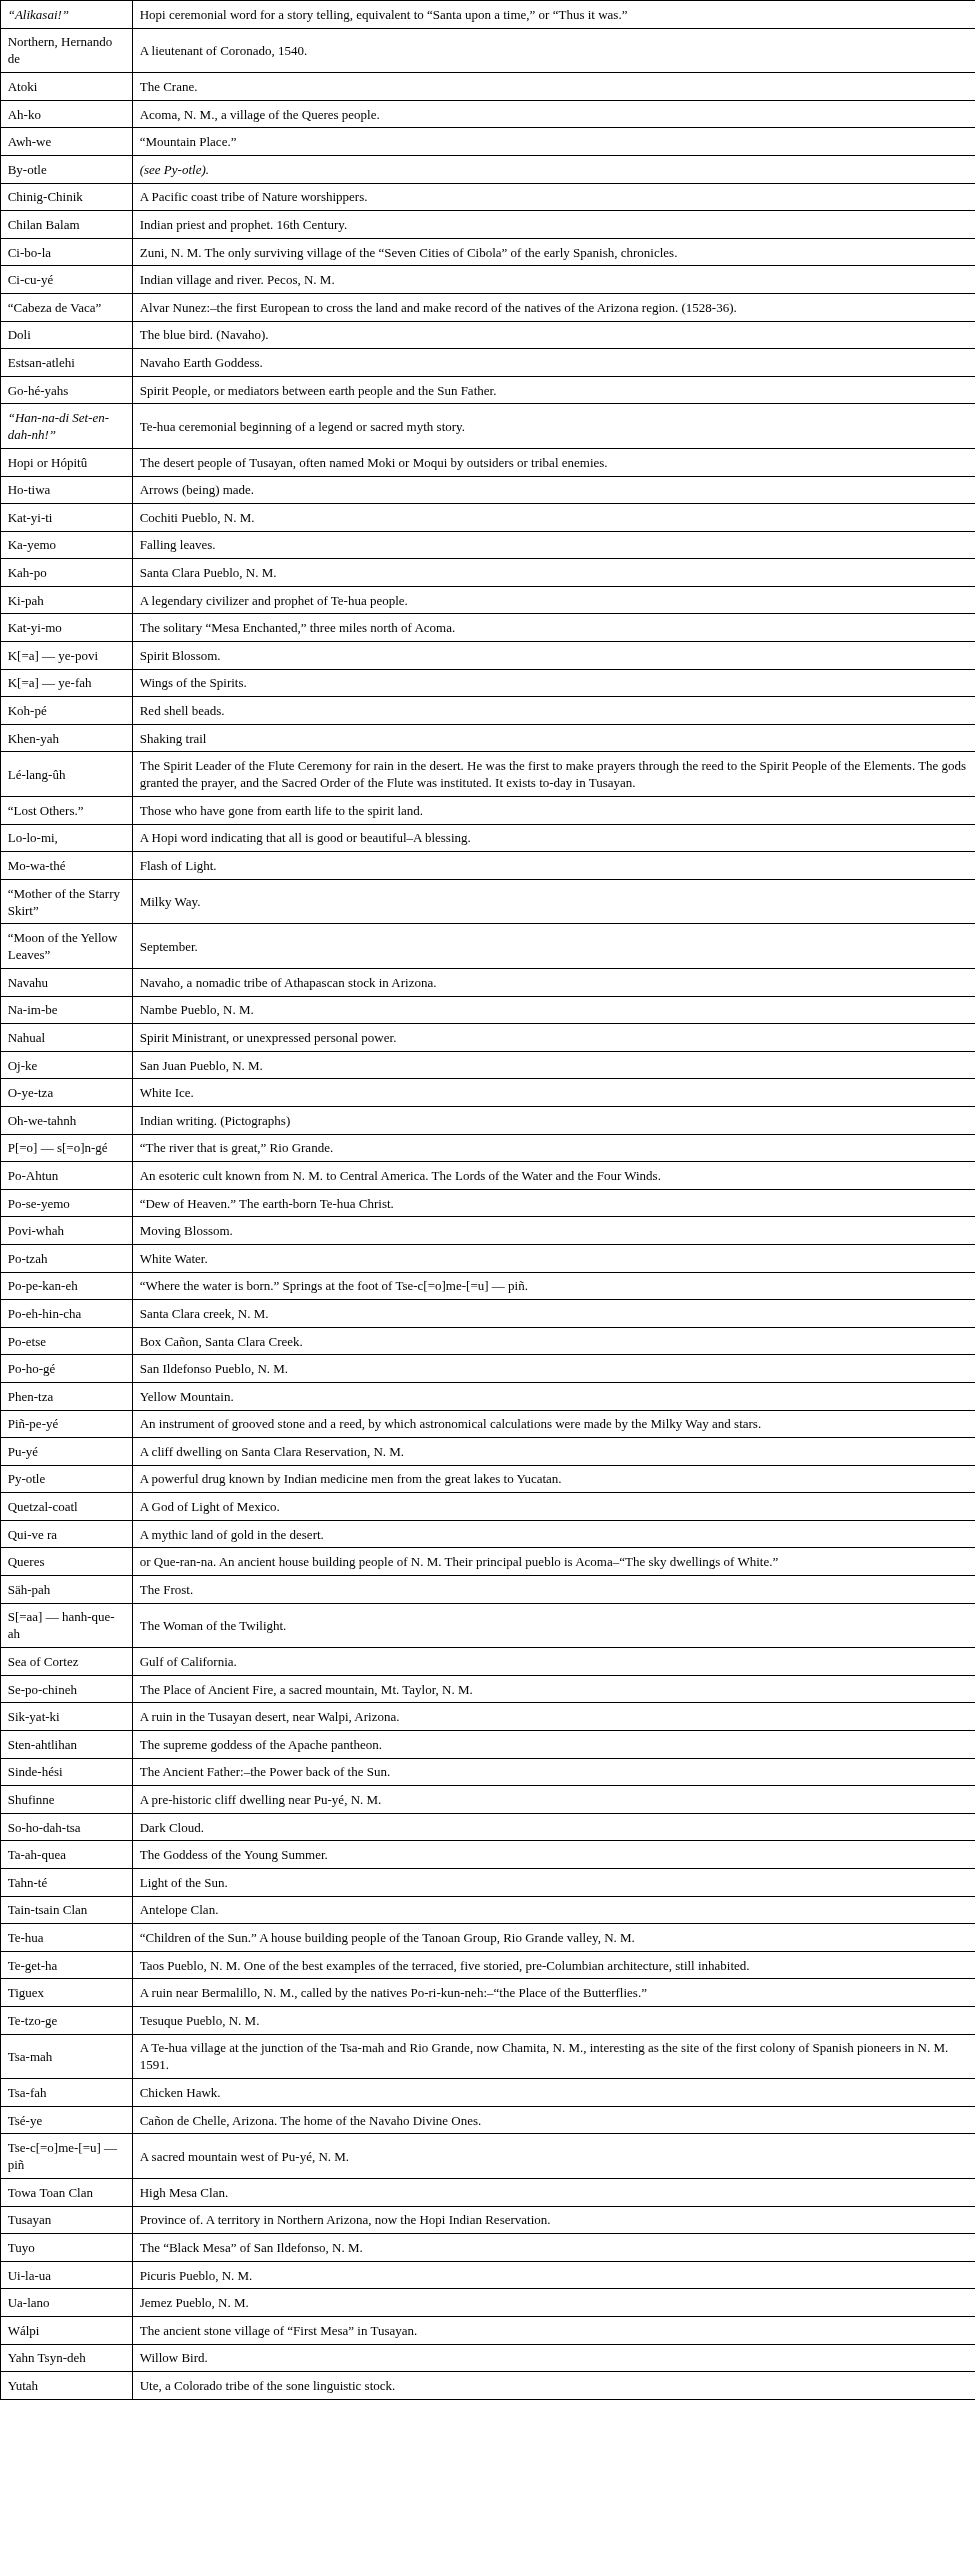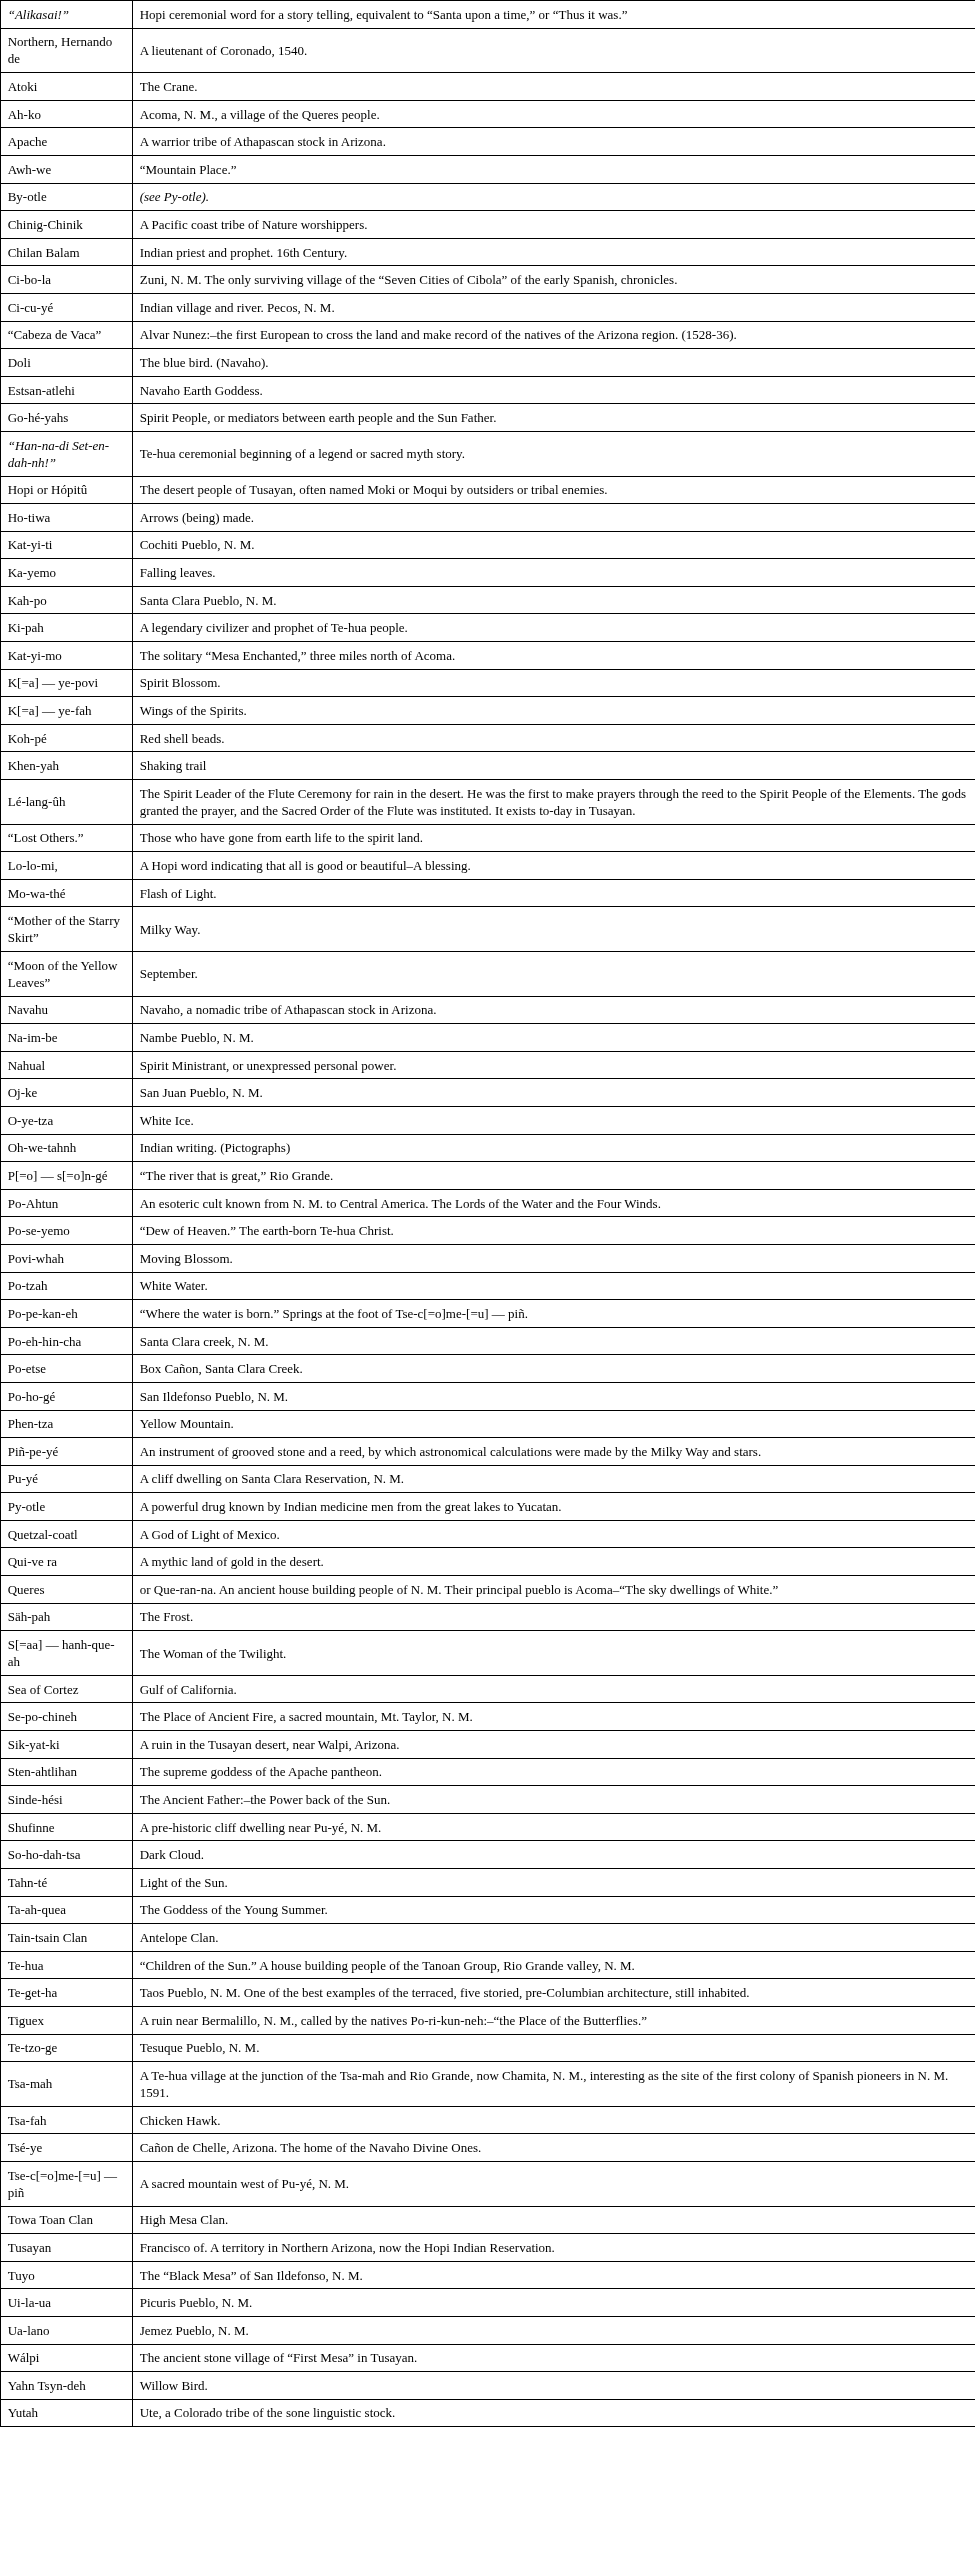--- a/index.html
+++ b/index.html
@@ -55,24 +55,20 @@
   <tr>
     <td>Atoki</td>
     <td>The Crane.</td>
   </tr>
 
   <tr>
     <td>Ah-ko</td>
     <td>Acoma, N. M., a village of the Queres people.</td>
   </tr>
 
-  <tr>
-    <td>Apache</td>
-    <td>A warrior tribe of Athapascan stock in Arizona.</td>
-  </tr>
 
   <tr>
     <td>Awh-we</td>
     <td>“Mountain Place.”</td>
   </tr>
 
   <tr>
     <td>By-otle</td>
     <td class="italic">(see Py-otle).</td>
   </tr>
@@ -358,30 +354,30 @@
     <td>Shufinne</td>
     <td>A pre-historic cliff dwelling near Pu-yé, N. M.</td>
   </tr>
 
   <tr>
     <td>So-ho-dah-tsa</td>
     <td>Dark Cloud.</td>
   </tr>
 
   <tr>
+    <td>Ta-ah-quea</td>
+    <td>The Goddess of the Young Summer.</td>
+  </tr>
+
+  <tr>
     <td>Tahn-té</td>
     <td>Light of the Sun.</td>
   </tr>
 
   <tr>
-    <td>Ta-ah-quea</td>
-    <td>The Goddess of the Young Summer.</td>
-  </tr>
-
-  <tr>
     <td>Tain-tsain Clan</td>
     <td>Antelope Clan.</td>
   </tr>
 
   <tr>
     <td>Te-hua</td>
     <td>“Children of the Sun.” A house building people of the Tanoan Group, Rio Grande valley, N. M.</td>
   </tr>
 
   <tr>
@@ -419,21 +415,21 @@
     <td>A sacred mountain west of Pu-yé, N. M.</td>
   </tr>
 
   <tr>
     <td>Towa Toan Clan</td>
     <td>High Mesa Clan.</td>
   </tr>
 
   <tr>
     <td>Tusayan</td>
-    <td>Francisco of. A territory in Northern Arizona, now the Hopi Indian Reservation.</td>
+    <td>Province of. A territory in Northern Arizona, now the Hopi Indian Reservation.</td>
   </tr>
 
   <tr>
     <td>Tuyo</td>
     <td>The “Black Mesa” of San Ildefonso, N. M.</td>
   </tr>
 
   <tr>
     <td>Ui-la-ua</td>
     <td>Picuris Pueblo, N. M.</td>

